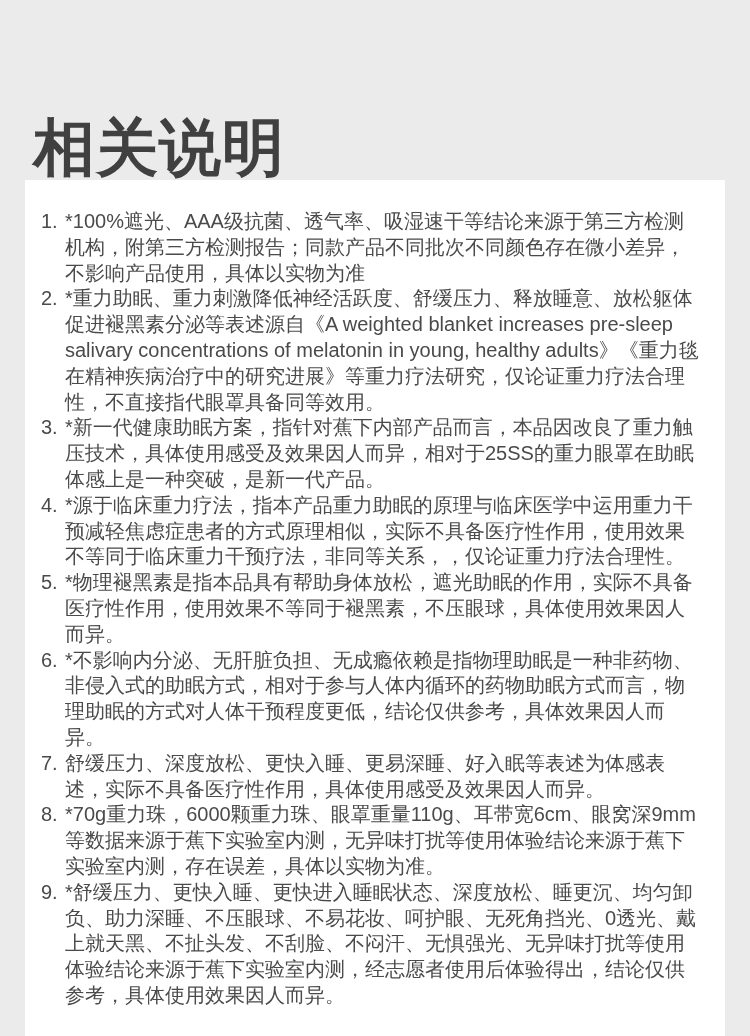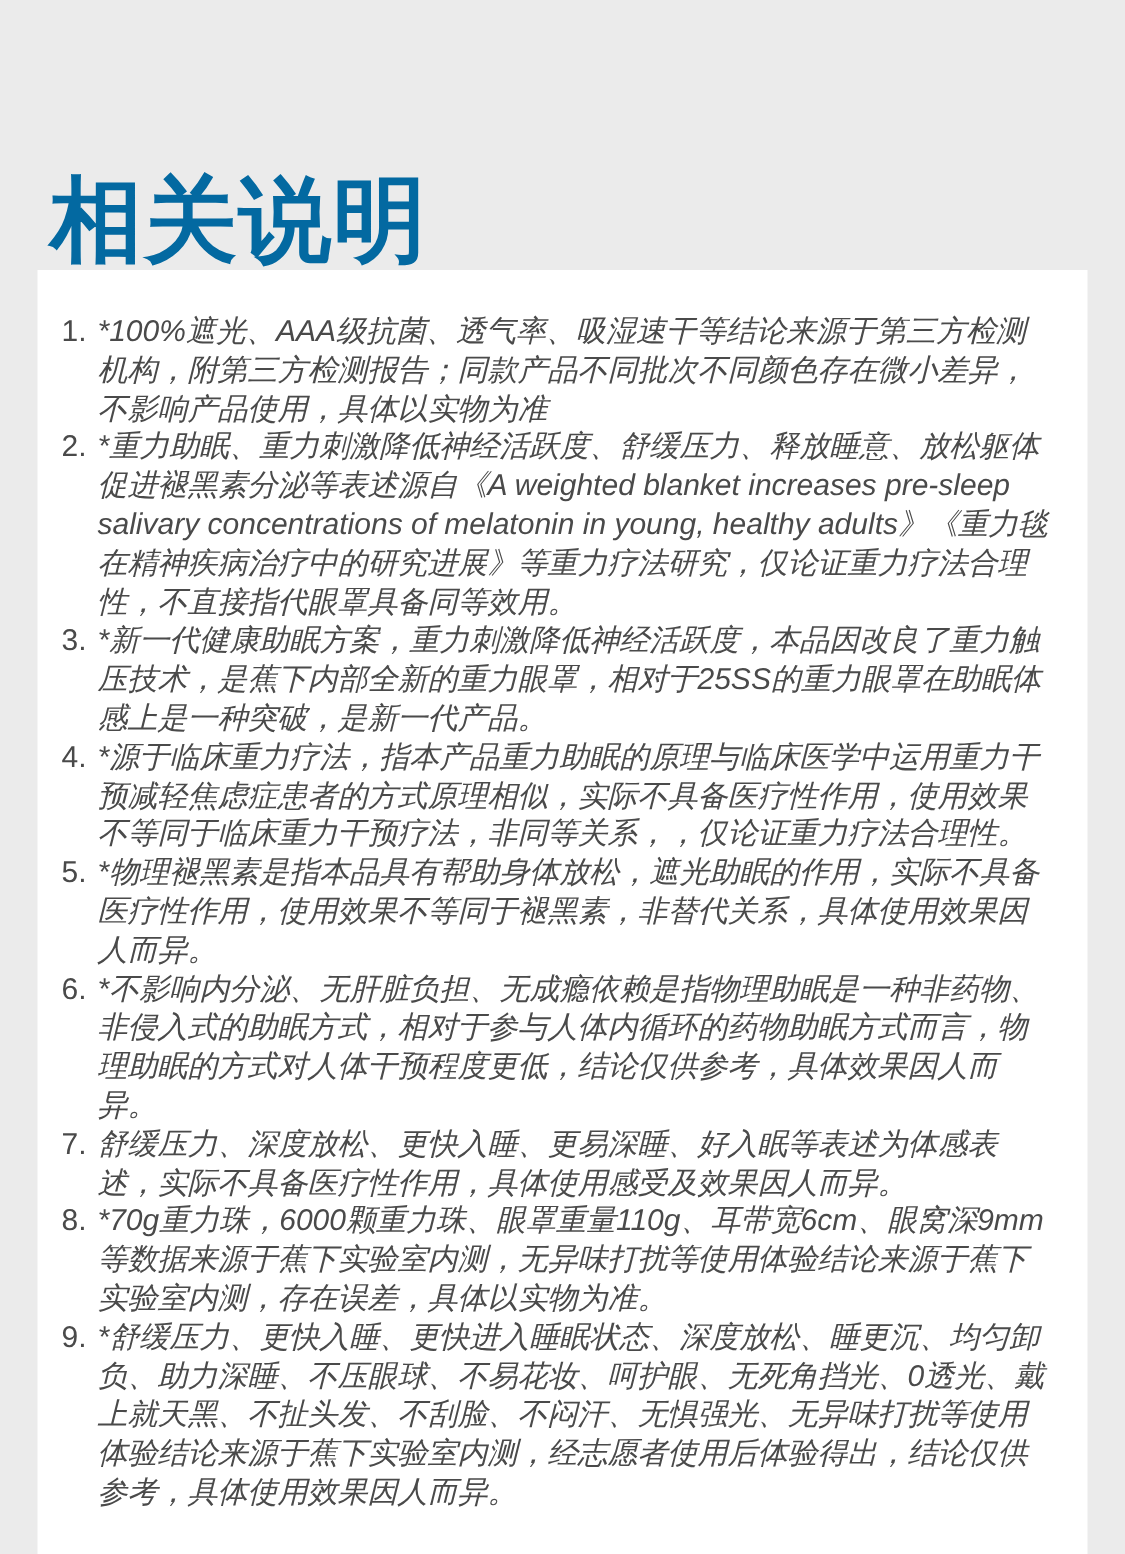--- a/index.html
+++ b/index.html
@@ -14,21 +14,21 @@
     font-family: "Liberation Sans", "DejaVu Sans", sans-serif;
     overflow: hidden;
   }
   .page-title {
     position: absolute;
     left: 33px;
     top: 70px;
     font-size: 62px;
     line-height: 72px;
     font-weight: 900;
-    color: #0369a1;
+    color: #404040;
     letter-spacing: 1px;
     white-space: nowrap;
   }
   .notes-card {
     position: absolute;
     left: 25px;
     top: 180px;
     width: 700px;
     min-height: 780px;
     background: #ffffff;
@@ -44,49 +44,48 @@
     letter-spacing: 0;
   }
   .note-num {
     flex: 0 0 24px;
     text-align: left;
     white-space: nowrap;
   }
   .note-text {
     flex: 1 1 auto;
     word-break: break-word;
-    font-style: italic;
   }
 </style>
 </head>
 <body>
 
 <h1 class="page-title">相关说明</h1>
 
 <div class="notes-card">
   <div>
       <div class="note-item">
         <span class="note-num">1.</span>
         <span class="note-text">*100%遮光、AAA级抗菌、透气率、吸湿速干等结论来源于第三方检测机构，附第三方检测报告；同款产品不同批次不同颜色存在微小差异，不影响产品使用，具体以实物为准</span>
       </div>
       <div class="note-item">
         <span class="note-num">2.</span>
         <span class="note-text">*重力助眠、重力刺激降低神经活跃度、舒缓压力、释放睡意、放松躯体促进褪黑素分泌等表述源自《A weighted blanket increases pre-sleep salivary concentrations of melatonin in young, healthy adults》《重力毯在精神疾病治疗中的研究进展》等重力疗法研究，仅论证重力疗法合理性，不直接指代眼罩具备同等效用。</span>
       </div>
       <div class="note-item">
         <span class="note-num">3.</span>
-        <span class="note-text">*新一代健康助眠方案，重力刺激降低神经活跃度，本品因改良了重力触压技术，是蕉下内部全新的重力眼罩，相对于25SS的重力眼罩在助眠体感上是一种突破，是新一代产品。</span>
+        <span class="note-text">*新一代健康助眠方案，指针对蕉下内部产品而言，本品因改良了重力触压技术，具体使用感受及效果因人而异，相对于25SS的重力眼罩在助眠体感上是一种突破，是新一代产品。</span>
       </div>
       <div class="note-item">
         <span class="note-num">4.</span>
         <span class="note-text">*源于临床重力疗法，指本产品重力助眠的原理与临床医学中运用重力干预减轻焦虑症患者的方式原理相似，实际不具备医疗性作用，使用效果不等同于临床重力干预疗法，非同等关系，，仅论证重力疗法合理性。</span>
       </div>
       <div class="note-item">
         <span class="note-num">5.</span>
-        <span class="note-text">*物理褪黑素是指本品具有帮助身体放松，遮光助眠的作用，实际不具备医疗性作用，使用效果不等同于褪黑素，非替代关系，具体使用效果因人而异。</span>
+        <span class="note-text">*物理褪黑素是指本品具有帮助身体放松，遮光助眠的作用，实际不具备医疗性作用，使用效果不等同于褪黑素，不压眼球，具体使用效果因人而异。</span>
       </div>
       <div class="note-item">
         <span class="note-num">6.</span>
         <span class="note-text">*不影响内分泌、无肝脏负担、无成瘾依赖是指物理助眠是一种非药物、非侵入式的助眠方式，相对于参与人体内循环的药物助眠方式而言，物理助眠的方式对人体干预程度更低，结论仅供参考，具体效果因人而异。</span>
       </div>
       <div class="note-item">
         <span class="note-num">7.</span>
         <span class="note-text">舒缓压力、深度放松、更快入睡、更易深睡、好入眠等表述为体感表述，实际不具备医疗性作用，具体使用感受及效果因人而异。</span>
       </div>
       <div class="note-item">

